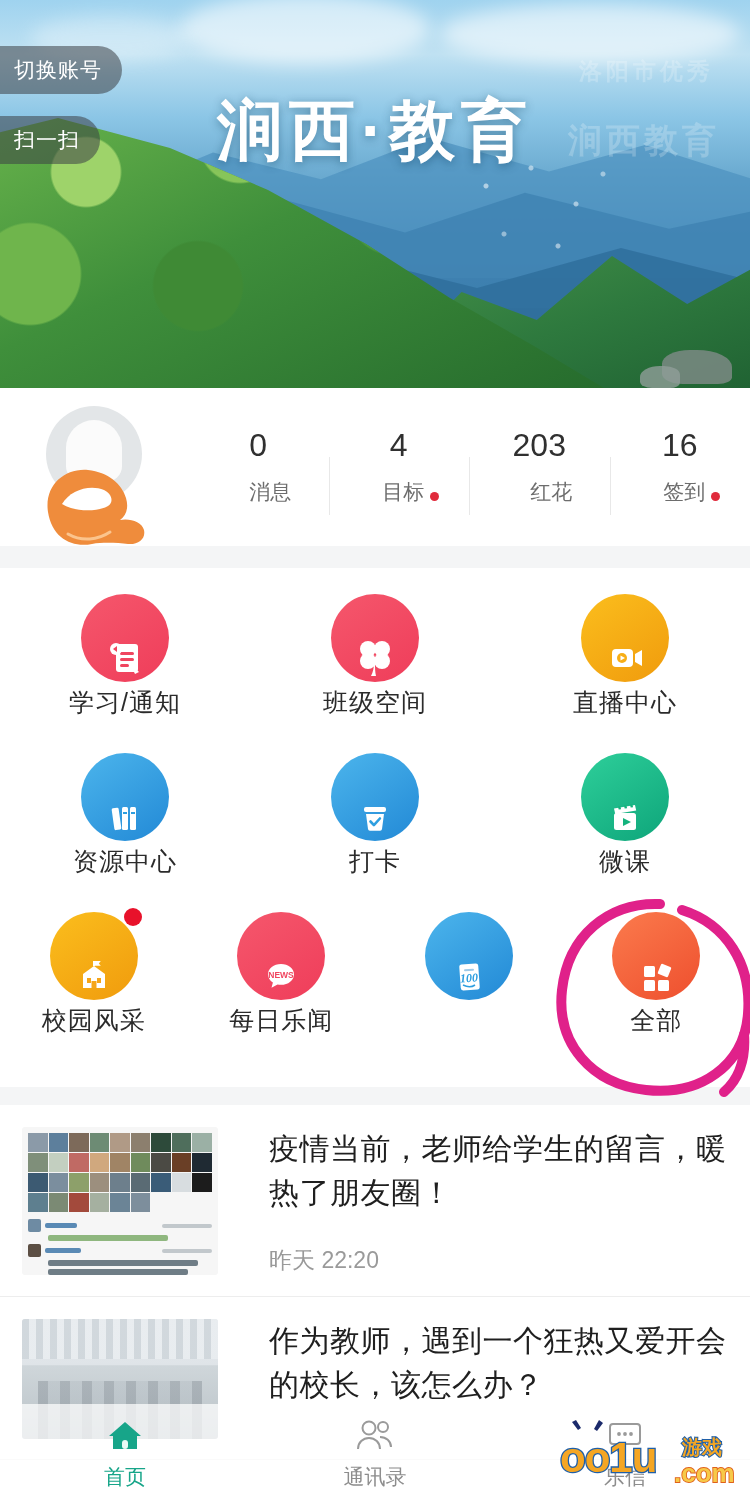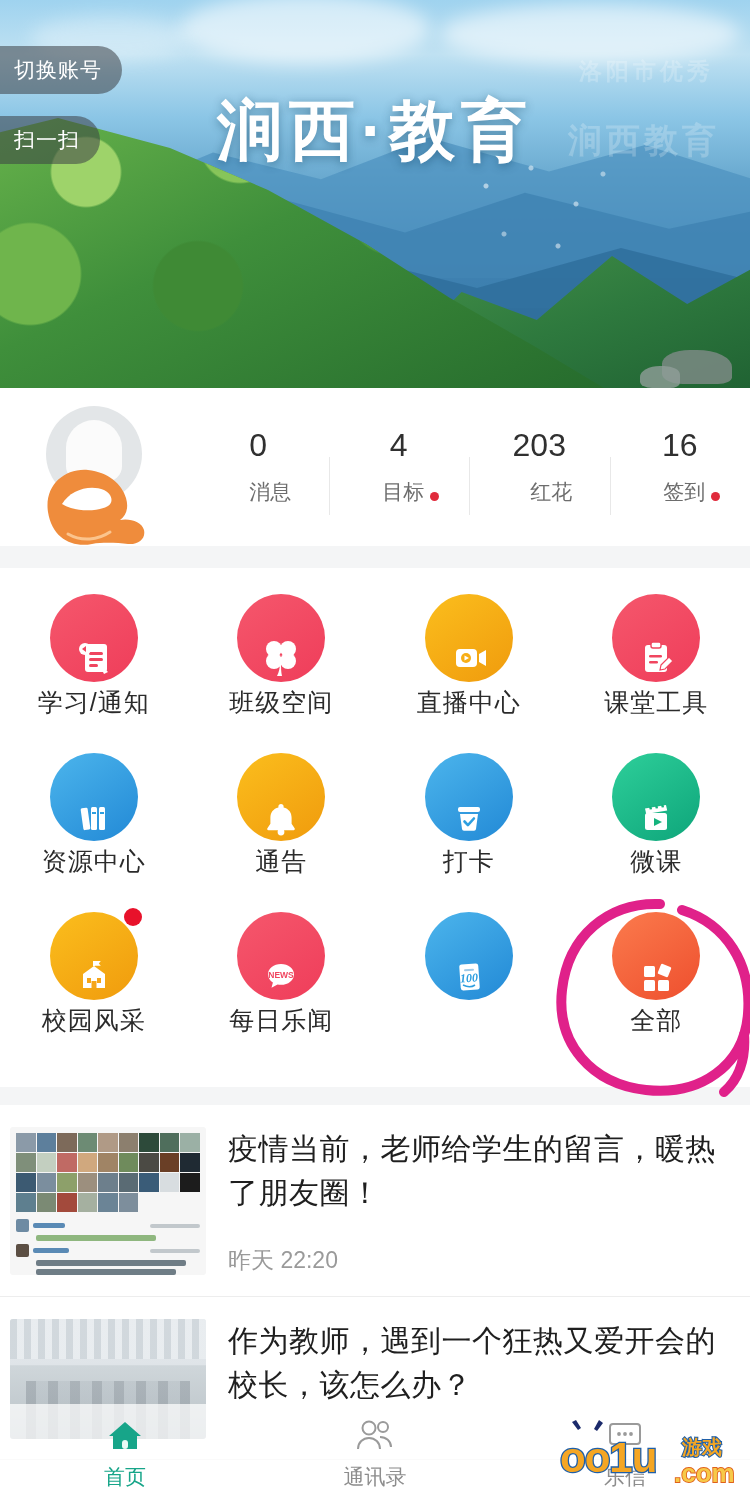--- a/index.html
+++ b/index.html
@@ -124,21 +124,21 @@
   }
 
   
   .circle-anno{position:absolute;left:50%;top:-18px;transform:translateX(-50%);
     width:216px;height:208px;pointer-events:none;}
 
   .gap2{height:18px;background:#f4f5f6;}
 
   
   .news{background:#fff;}
-  .news-item{display:flex;padding:22px 10px 20px;align-items:flex-start;border-bottom:1px solid #ededed;}
+  .news-item{display:flex;padding:22px 22px 20px;align-items:flex-start;border-bottom:1px solid #ededed;gap:29px;}
   .thumb{width:196px;height:148px;flex:none;border-radius:3px;overflow:hidden;background:#f6f6f6;position:relative;}
   .thumb.wide{height:120px;}
   .photo-grid{display:grid;grid-template-columns:repeat(9,1fr);gap:1px;padding:6px 6px 0;}
   .photo-grid i{display:block;height:19px;}
   .cmt{padding:4px 6px 0;}
   .cmt-row{display:flex;align-items:center;gap:4px;margin-top:3px;}
   .cmt-av{width:13px;height:13px;flex:none;border-radius:2px;background:#8aa3b8;}
   .cmt-line{height:5px;background:#9aa5ad;border-radius:2px;}
   .cmt-time{height:4px;width:50px;background:#c2c8cc;border-radius:2px;margin-left:auto;}
   .cmt-txt{height:6px;background:#6f7d86;border-radius:2px;margin:3px 6px 0 20px;}
@@ -273,57 +273,36 @@
         <div class="ico" style="background:linear-gradient(145deg,#fbbe1d,#f09b0d)">
           <svg width="48" height="48" viewBox="0 0 48 48">
               <rect x="11" y="15" width="21" height="18" rx="4" fill="#fff"></rect>
               <path d="M34 20l7-4v16l-7-4z" fill="#fff"></path>
               <circle cx="21" cy="24" r="5" fill="#f7ae16"></circle>
               <path d="M19.5 21.5l4.5 2.5-4.5 2.5z" fill="#fff"></path>
             </svg>
         </div>
         <div class="cap">直播中心</div>
       </div>
-      <div class="cell">
-        <div class="ico" style="background:linear-gradient(145deg,#f5576c,#ef3d5a)">
-          <svg width="48" height="48" viewBox="0 0 48 48">
-              <rect x="13" y="11" width="22" height="27" rx="3" fill="#fff"></rect>
-              <rect x="19" y="8" width="10" height="6" rx="2" fill="#fff" stroke="#f0455f" stroke-width="1.4"></rect>
-              <rect x="17" y="21" width="13" height="2.6" rx="1.3" fill="#f0455f"></rect>
-              <rect x="17" y="27" width="9" height="2.6" rx="1.3" fill="#f0455f"></rect>
-              <path d="M29 31l8-8 4 4-8 8-5 1z" fill="#fff" stroke="#f0455f" stroke-width="1.2"></path>
-            </svg>
-        </div>
-        <div class="cap">课堂工具</div>
-      </div>
     </div>
 
     <div class="grid-row">
       <div class="cell">
         <div class="ico" style="background:linear-gradient(145deg,#4cb5ec,#2289d6)">
           <svg width="46" height="46" viewBox="0 0 46 46">
               <g fill="#fff">
                 <rect x="11" y="13" width="7" height="22" rx="1.5" transform="rotate(-8 14 24)"></rect>
                 <rect x="20" y="12" width="6" height="23" rx="1.5"></rect>
                 <rect x="28" y="12" width="6" height="23" rx="1.5"></rect>
               </g>
               <rect x="21" y="17" width="4" height="2" fill="#2e9fe0"></rect>
               <rect x="29" y="17" width="4" height="2" fill="#2e9fe0"></rect>
             </svg>
         </div>
         <div class="cap">资源中心</div>
-      </div>
-      <div class="cell">
-        <div class="ico" style="background:linear-gradient(145deg,#fbbe1d,#f09b0d)">
-          <svg width="46" height="46" viewBox="0 0 46 46">
-              <path d="M23 9c1.6 0 2.6 1 2.6 2.3v1.2c5 1.2 8 5 8 10.3v6l3 4.4c.6.9 0 2-1 2H10.4c-1 0-1.6-1.1-1-2l3-4.4v-6c0-5.3 3-9.1 8-10.3v-1.2C20.4 10 21.4 9 23 9z" fill="#fff"></path>
-              <circle cx="23" cy="37" r="3.4" fill="#fff"></circle>
-            </svg>
-        </div>
-        <div class="cap">通告</div>
       </div>
       <div class="cell">
         <div class="ico" style="background:linear-gradient(145deg,#4cb5ec,#2289d6)">
           <svg width="46" height="46" viewBox="0 0 46 46">
               <rect x="12" y="12" width="22" height="5" rx="2" fill="#fff"></rect>
               <path d="M14 19h18l-2 15a2 2 0 01-2 1.8H18A2 2 0 0116 34z" fill="#fff"></path>
               <path d="M18.5 26.5l3.4 3.6 6-6.6" stroke="#2e9fe0" stroke-width="2.6" fill="none" stroke-linecap="round" stroke-linejoin="round"></path>
             </svg>
         </div>
         <div class="cap">打卡</div>

